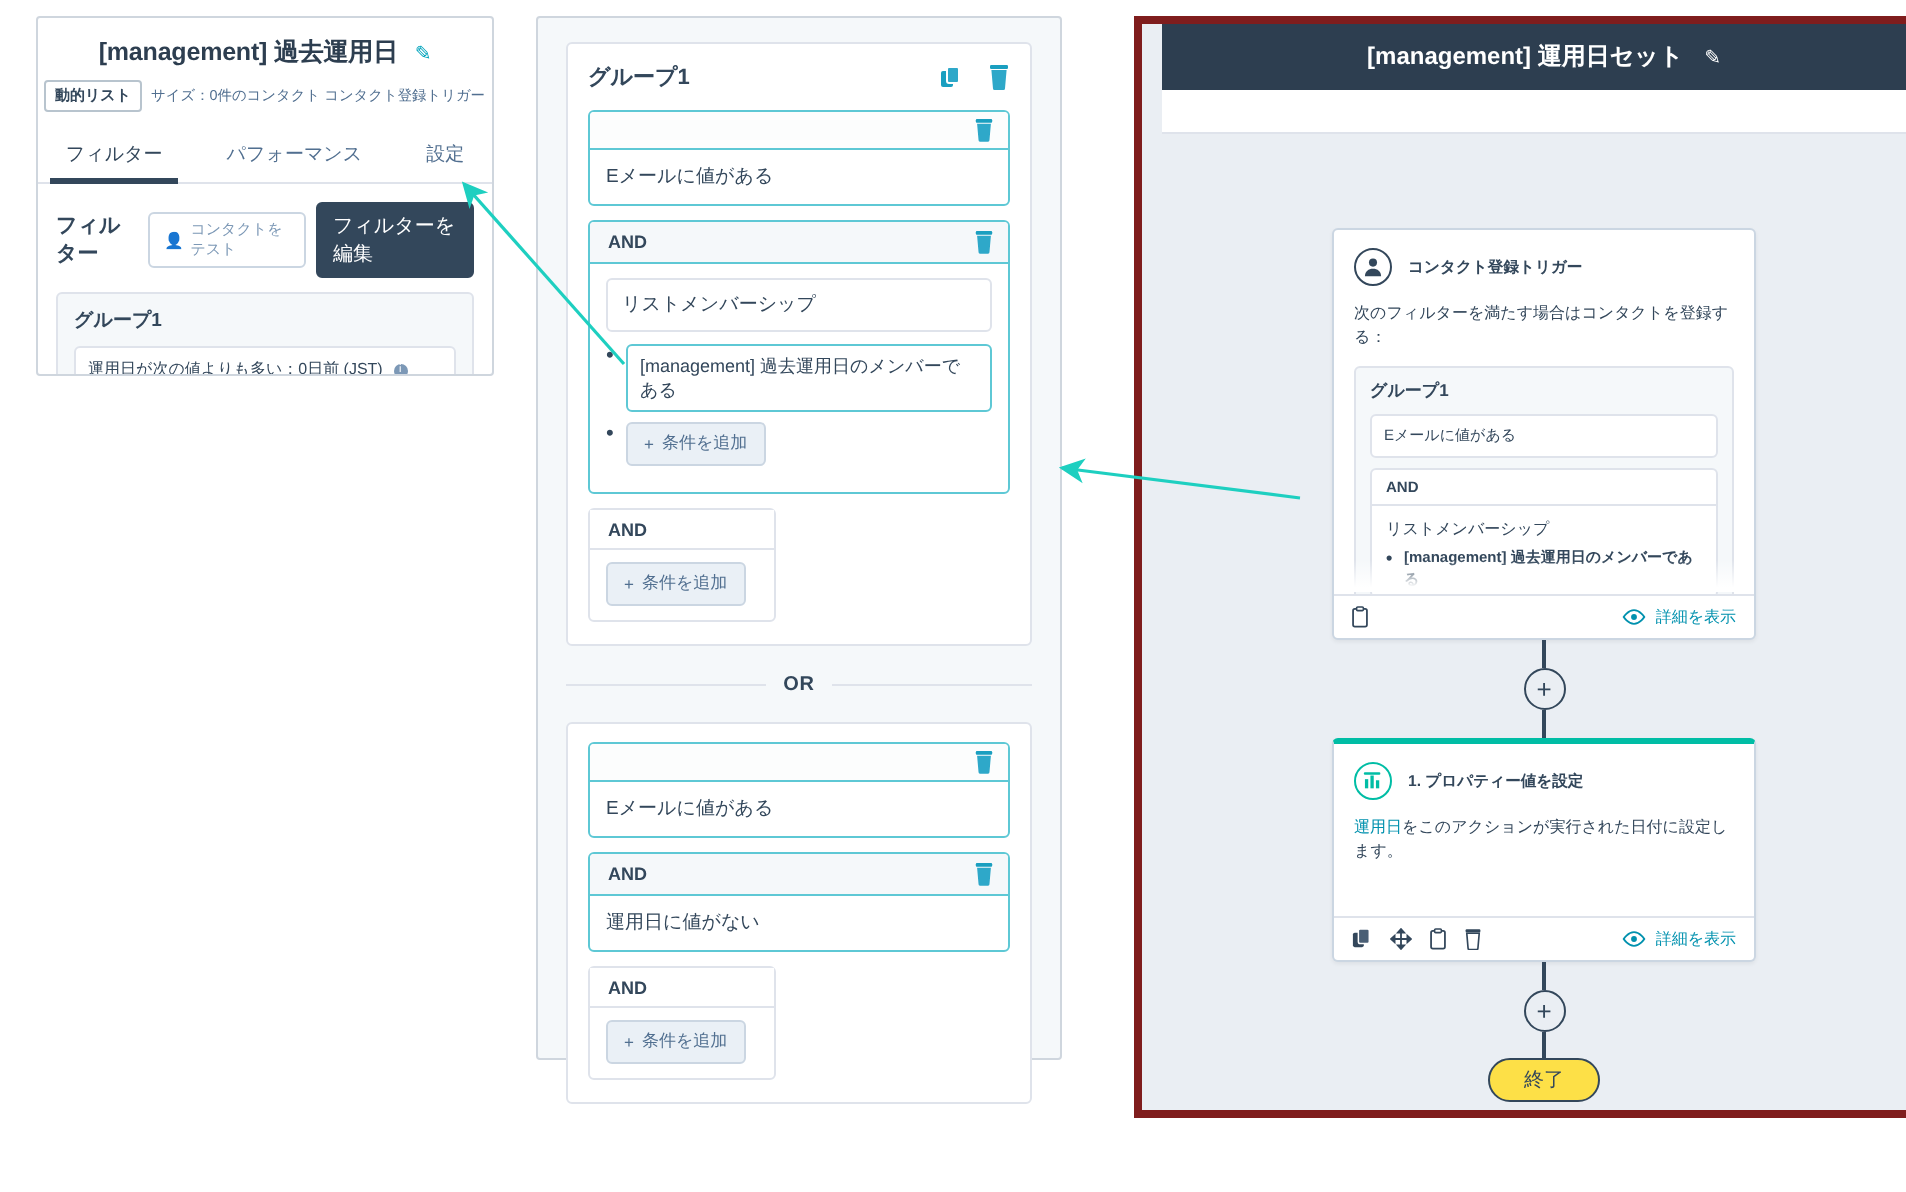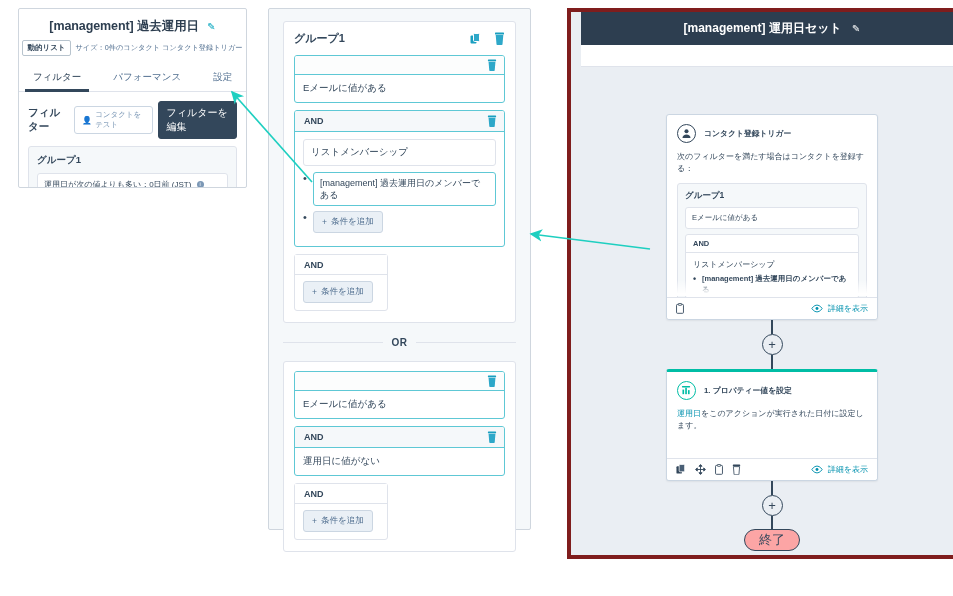--- a/index.html
+++ b/index.html
@@ -256,23 +256,23 @@
   }
   .wf-line { width: 1.6px; background: #33475b; }
   .wf-plus {
     width: 21px; height: 21px; border-radius: 50%;
     border: 1.6px solid #33475b; background: #eaeef3;
     display: flex; align-items: center; justify-content: center;
     font-size: 13px; color: #33475b; line-height: 0; cursor: pointer;
   }
   .wf-end {
     width: 56px; height: 22px; border-radius: 11px;
-    border: 1.6px solid #33475b; background: #fca5a5;
+    border: 1.6px solid #33475b; background: #fde047;
     display: flex; align-items: center; justify-content: center;
-    font-size: 13px; color: #33475b;
+    font-size: 10px; color: #33475b;
   }
 
   
   .arrows { position: absolute; left: 0; top: 0; width: 953px; height: 596px; pointer-events: none; }
 </style>
 </head>
 <body>
 
 <div class="stage">
 

